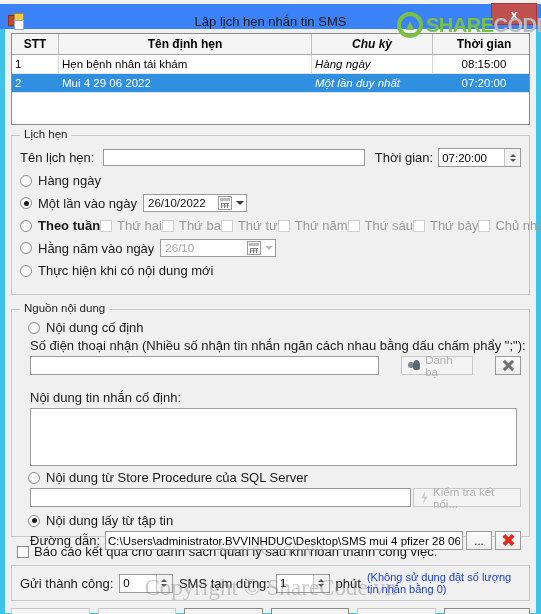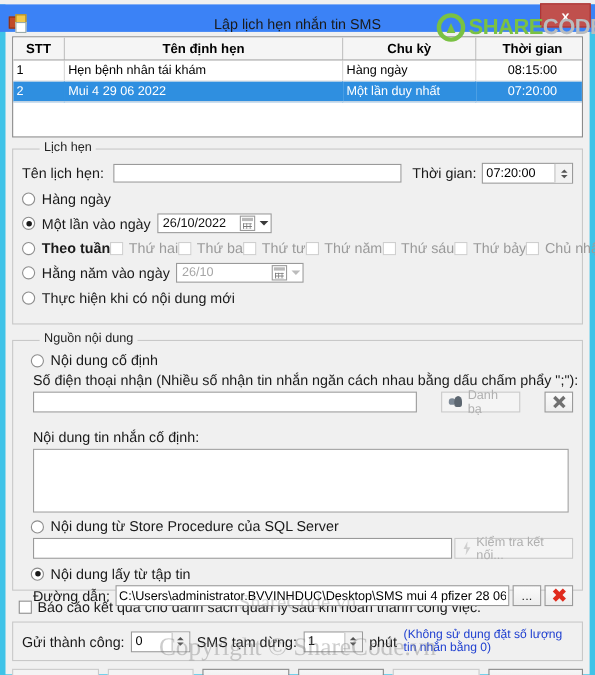--- a/index.html
+++ b/index.html
@@ -93,33 +93,33 @@
   table.grid td {
     border-right: 1px solid #d8d8d8;
     border-bottom: 1px solid #e4e4e4;
     height: 18px;
     padding: 0 3px;
     color: #000;
   }
   table.grid tr.sel td { background: #2f8fe0; color: #fff; border-right-color:#2f8fe0; }
   .c-stt { width: 44px; text-align: left; }
   .c-name { width: 250px; text-align: left; }
-  .c-cycle { width: 118px; text-align: left; }
+  .c-cycle { width: 118px; text-align: left; font-style: italic; }
   .c-time { width: 100px; text-align: center; }
   th.c-stt, th.c-name, th.c-cycle, th.c-time { text-align: center; }
   
   .group {
     position: relative;
     margin: 10px 6px 0 6px;
     border: 1px solid #c8c8c8;
     padding: 10px 8px 8px 8px;
   }
   .group > legend, .group .gtitle {
     position: absolute;
-    top: -8px; left: 24px;
+    top: -8px; left: 8px;
     background: #f0f0f0;
     padding: 0 4px;
     font-size: 11.5px;
     color: #222;
   }
   .row { display: flex; align-items: center; margin-bottom: 6px; }
   .lbl { font-size: 13px; color: #1a1a1a; white-space: nowrap; }
   .lbl.dim { color: #9a9a9a; }
   input.txt {
     border: 1px solid #9a9a9a;

